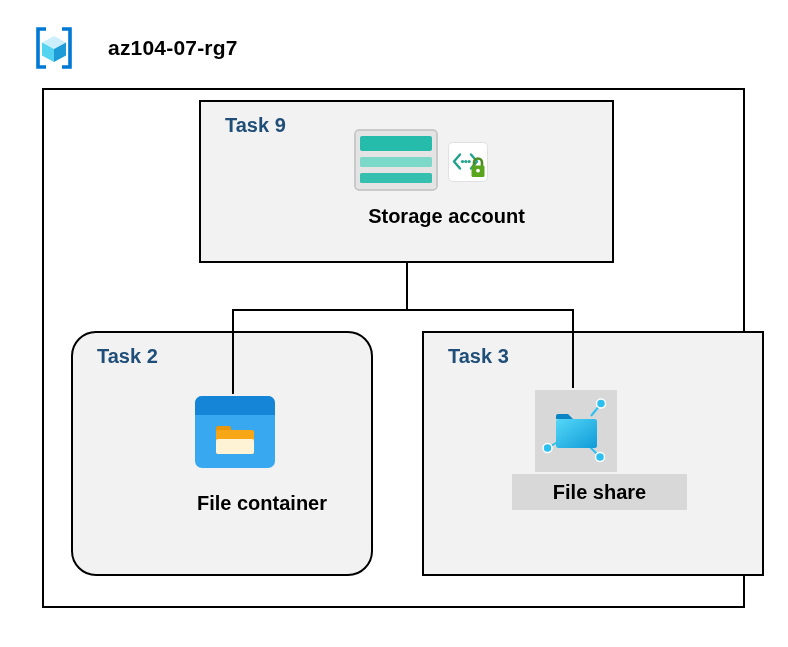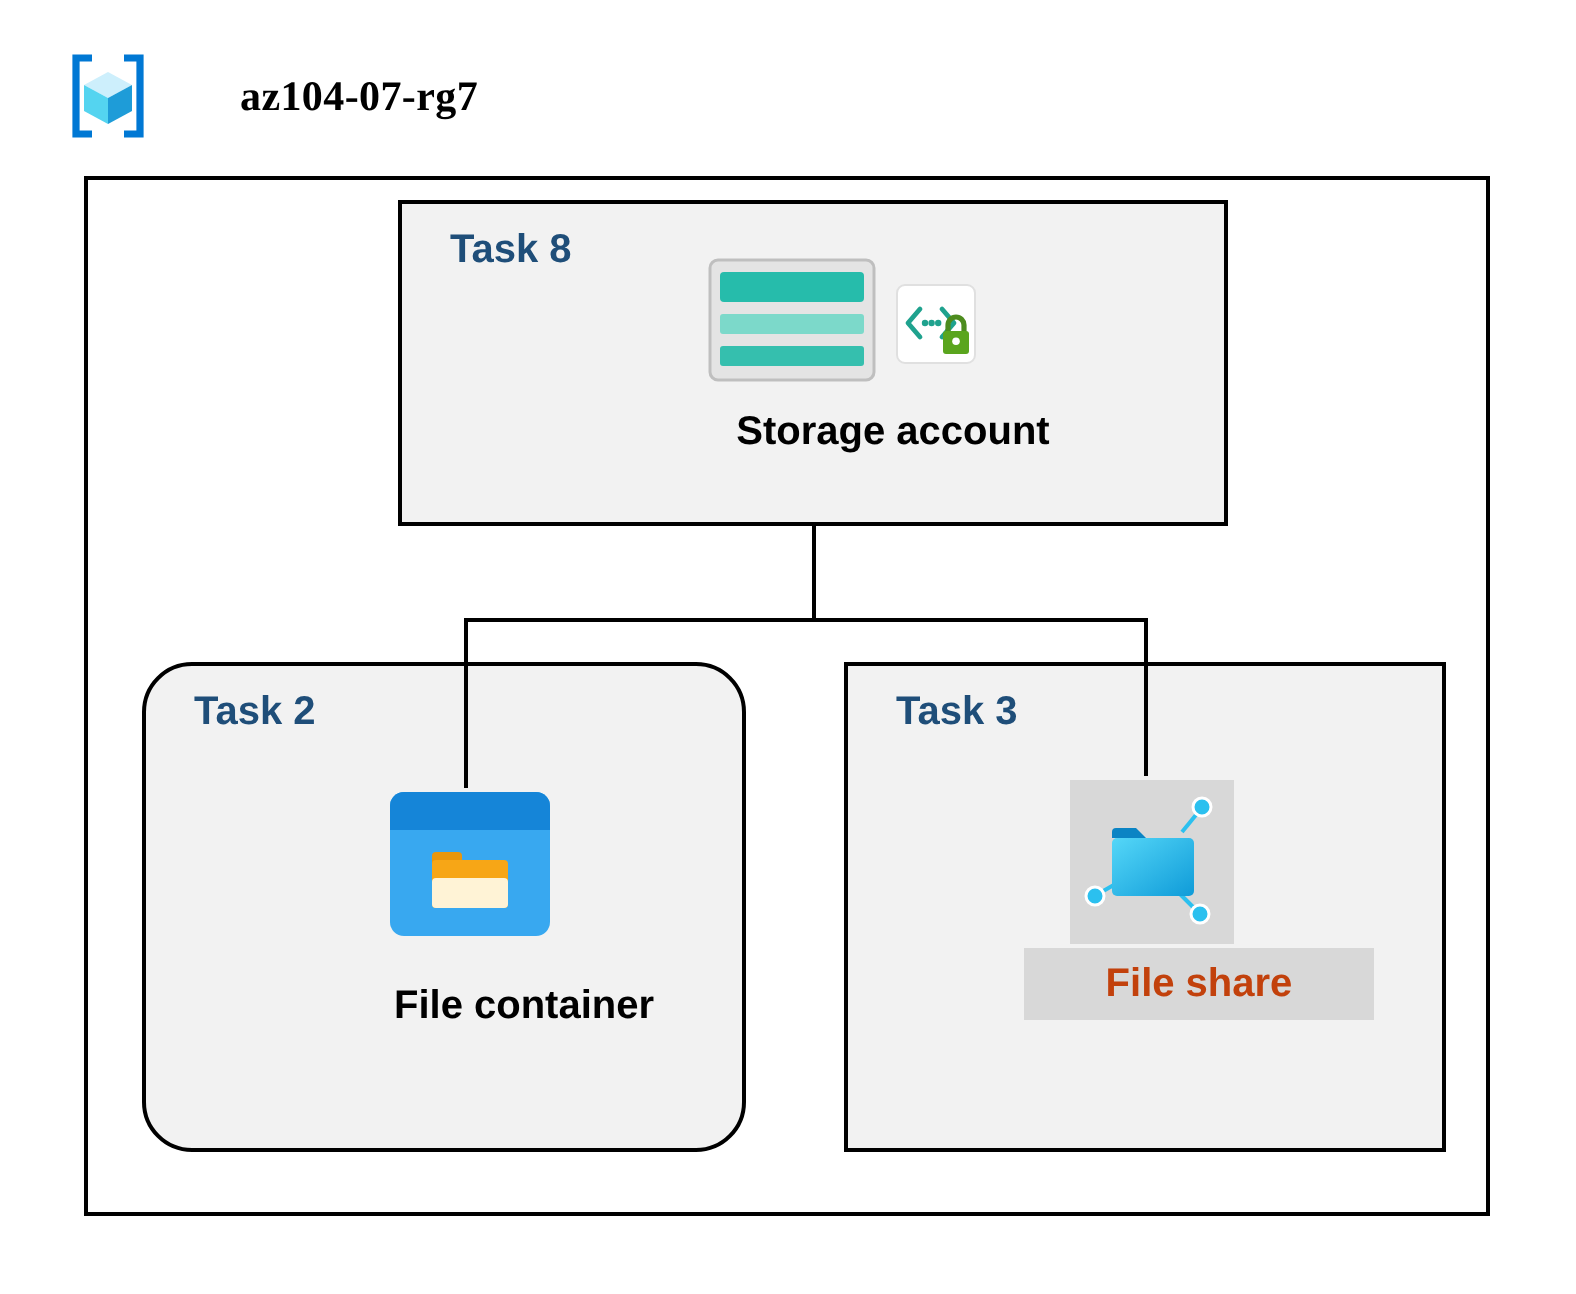--- a/index.html
+++ b/index.html
@@ -10,22 +10,21 @@
     height: 647px;
     background: #ffffff;
     overflow: hidden;
   }
   .header {
     position: absolute;
     left: 28px;
     top: 22px;
     display: flex;
     align-items: center;
-    gap: 40px;
-    font-family: Liberation Serif, serif;
+    gap: 28px;
   }
   .rg-title {
     font-size: 21px;
     font-weight: 700;
     color: #000000;
     letter-spacing: 0.2px;
   }
   .outer-box {
     position: absolute;
     left: 42px;
@@ -35,21 +34,21 @@
     border: 2px solid var(--outline, #000);
     background: #ffffff;
   }
   .task-box {
     position: absolute;
     background: var(--box-fill, #f2f2f2);
     border: 2px solid var(--outline, #000);
   }
   .task1 { left: 199px; top: 100px; width: 415px; height: 163px; }
   .task2 { left: 71px;  top: 331px; width: 302px; height: 245px; border-radius: 25px; }
-  .task3 { left: 422px; top: 331px; width: 301px; height: 245px; }
+  .task3 { left: 422px; top: 331px; width: 342px; height: 245px; }
   .task-label {
     position: absolute;
     left: 24px;
     top: 12px;
     font-size: 20px;
     font-weight: 700;
     color: var(--task-label, #1f4e79);
   }
   .item-label {
     position: absolute;
@@ -72,21 +71,21 @@
     left: 88px;
     top: 141px;
     width: 175px;
     height: 36px;
     background: var(--file-gray, #d8d8d8);
     display: flex;
     align-items: center;
     justify-content: center;
     font-size: 20px;
     font-weight: 700;
-    color: #c2410c;
+    color: #000000;
   }
   .connectors {
     position: absolute;
     left: 0;
     top: 0;
     pointer-events: none;
   }
 </style>
 </head>
 <body>
@@ -100,21 +99,21 @@
       <polygon points="26,14 38,20.5 26,27 14,20.5" fill="#cdeffc"></polygon>
       <polygon points="14,20.5 26,27 26,40 14,33.5" fill="#54d4f0"></polygon>
       <polygon points="38,20.5 26,27 26,40 38,33.5" fill="#1e9cd8"></polygon>
     </svg>
     <span class="rg-title">az104-07-rg7</span>
   </div>
 
   <div class="outer-box"></div>
 
   <div class="task-box task1">
-    <div class="task-label">Task 8</div>
+    <div class="task-label">Task 9</div>
     <svg class="storage-icon" width="84" height="62" viewBox="0 0 84 62">
       <rect x="1" y="1" width="82" height="60" rx="4" fill="#e4e4e4" stroke="#bfbfbf" stroke-width="1.5"></rect>
       <rect x="6" y="7" width="72" height="15" rx="2" style="fill:var(--storage-teal,#26bcab)"></rect>
       <rect x="6" y="28" width="72" height="10" rx="1.5" style="fill:var(--storage-teal-light,#7cd9ca)"></rect>
       <rect x="6" y="44" width="72" height="10" rx="1.5" style="fill:var(--storage-teal-mid,#35bfae)"></rect>
     </svg>
     <svg class="sas-icon" width="40" height="40" viewBox="0 0 40 40">
       <rect x="0.5" y="0.5" width="39" height="39" rx="4" fill="#ffffff" stroke="#e0e0e0"></rect>
       <path d="M12 12.5 L6 19.5 L12 26.5" fill="none" style="stroke:var(--key-teal,#1fa28e)" stroke-width="2.4" stroke-linecap="round" stroke-linejoin="round"></path>
       <path d="M23 12.5 L29 19.5 L23 26.5" fill="none" style="stroke:var(--key-teal,#1fa28e)" stroke-width="2.4" stroke-linecap="round" stroke-linejoin="round"></path>

